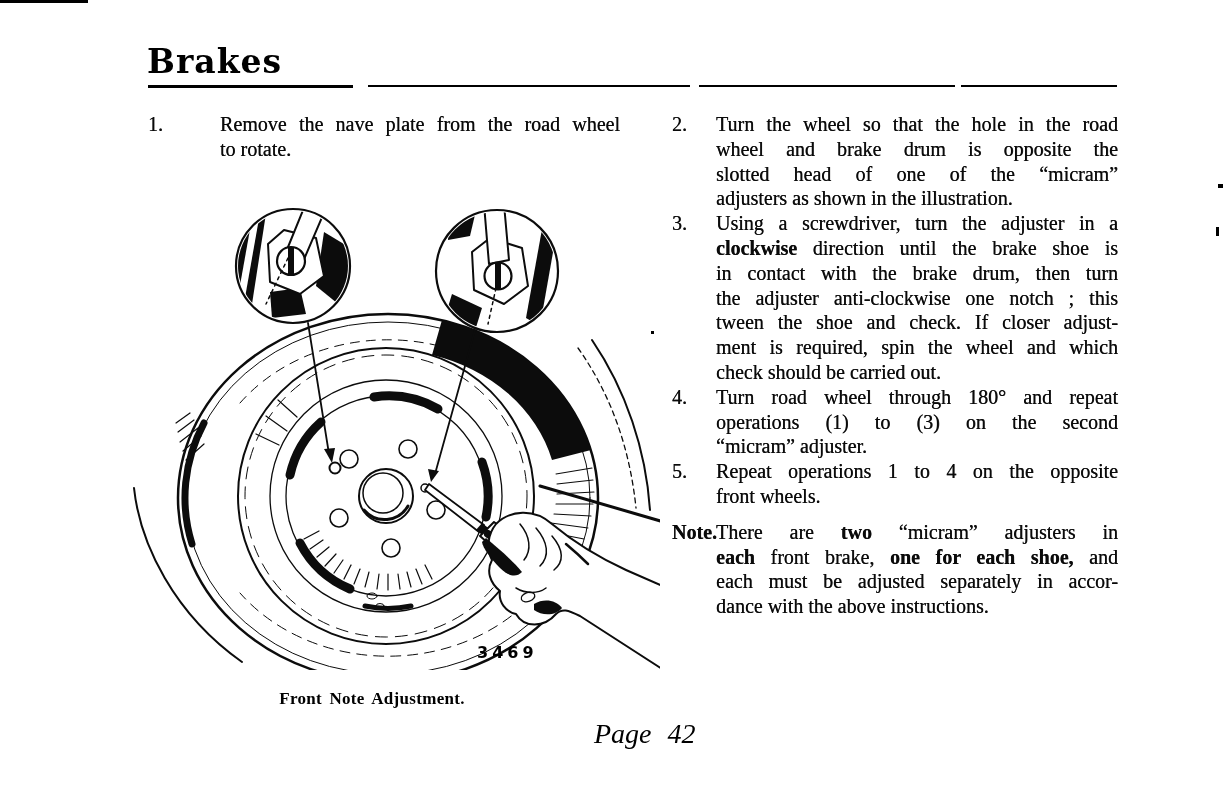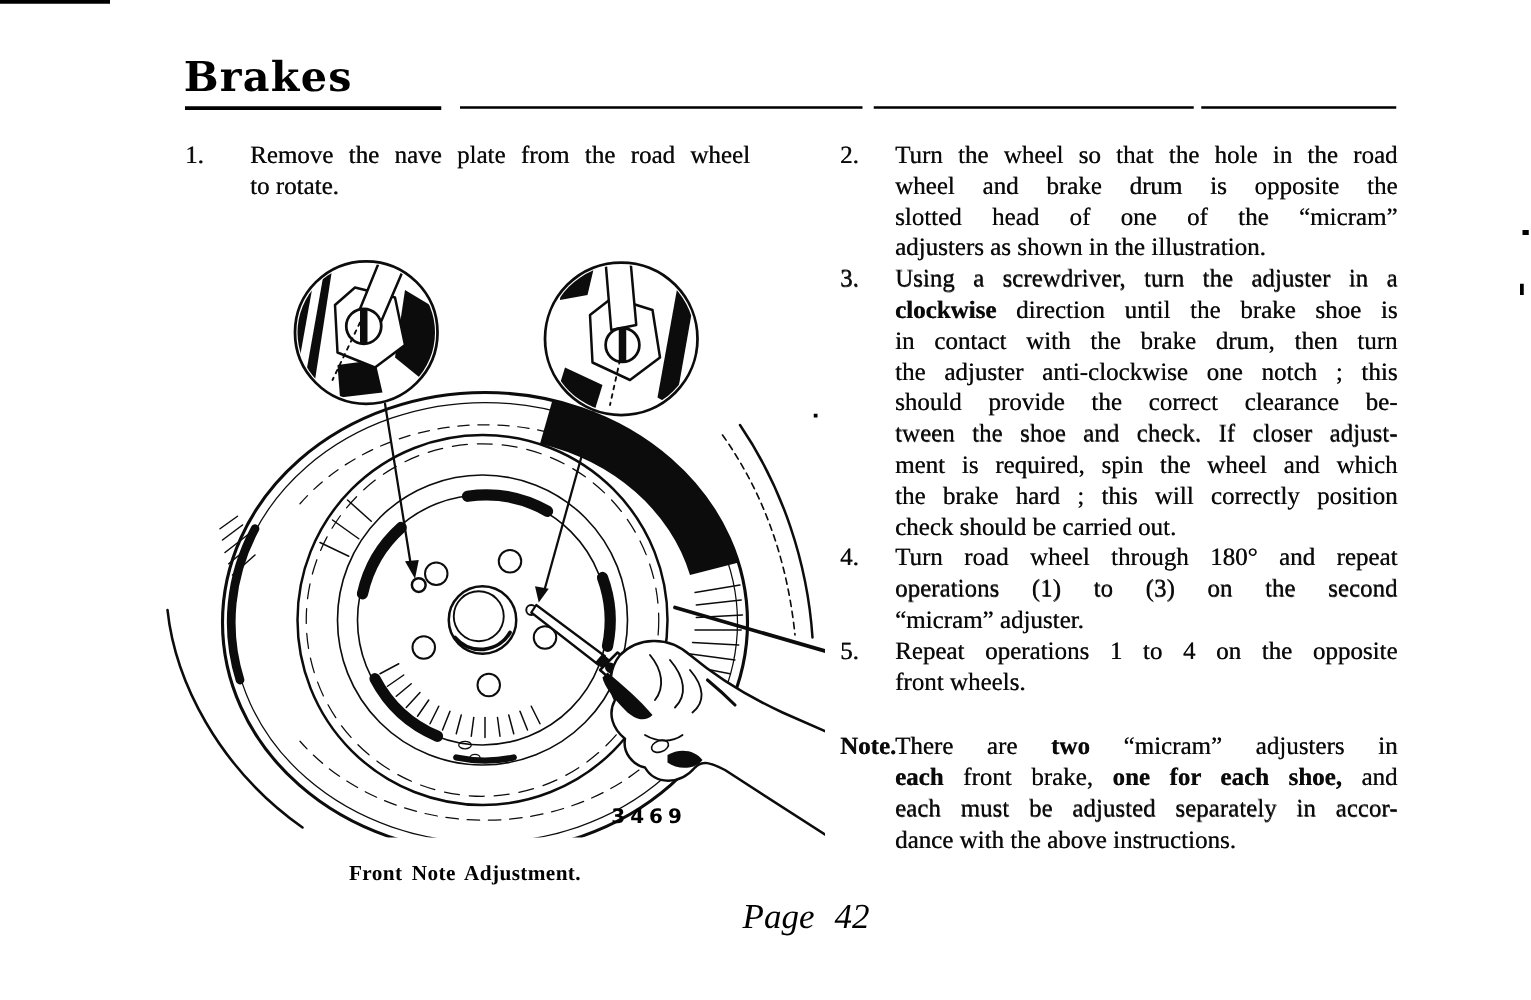--- a/index.html
+++ b/index.html
@@ -15,28 +15,28 @@
   }
   .rule{top:85px;height:2px;background:#000;}
   .rule.thick{height:3px;}
   .col{position:absolute;font-size:20px;}
   .col-left{left:148px;top:112px;width:452px;}
   .col-right{left:672px;top:112px;width:446px;}
   .item{position:relative;}
   .item .num{
     position:absolute;left:0;top:0;line-height:24.8px;
   }
-  .col-left .body{margin-left:52px;width:400px;}
+  .col-left .body{margin-left:72px;width:400px;}
   .col-right .body{margin-left:44px;width:402px;}
   .ln{line-height:24.8px;white-space:normal;text-shadow:0.3px 0.2px 0 rgba(0,0,0,0.8);}
   .ln.j{text-align:justify;text-align-last:justify;}
-  .note{margin-top:27px;position:relative;}
+  .note{margin-top:11px;position:relative;}
   .note .num{font-weight:bold;}
   .fig-num{
-    left:489px;top:643px;font-family:"DejaVu Sans", sans-serif;font-weight:bold;
+    left:477px;top:643px;font-family:"DejaVu Sans", sans-serif;font-weight:bold;
     font-size:16px;letter-spacing:4px;color:#000;
   }
   .fig-caption{
     left:252px;top:689px;width:240px;text-align:center;font-weight:bold;
     font-size:17px;letter-spacing:0.3px;word-spacing:3px;color:#000;
   }
   .footer{
     left:594px;top:718px;font-style:italic;font-size:28px;word-spacing:9px;color:#000;
   }
   .noise{background:#000;position:absolute;}
@@ -237,24 +237,22 @@
           <div class="ln">adjusters as shown in the illustration.</div>
         </div>
     </div>
     <div class="item">
       <div class="num ln">3.</div>
       <div class="body">
           <div class="ln j">Using a screwdriver, turn the adjuster in a</div>
           <div class="ln j"><b>clockwise</b> direction until the brake shoe is</div>
           <div class="ln j">in contact with the brake drum, then turn</div>
           <div class="ln j">the adjuster anti-clockwise one notch ; this</div>
-          <div class="ln j">should provide the correct clearance be-</div>
           <div class="ln j">tween the shoe and check.  If closer adjust-</div>
           <div class="ln j">ment is required, spin the wheel and which</div>
-          <div class="ln j">the brake hard ; this will correctly position</div>
           <div class="ln">check should be carried out.</div>
         </div>
     </div>
     <div class="item">
       <div class="num ln">4.</div>
       <div class="body">
           <div class="ln j">Turn road wheel through 180° and repeat</div>
           <div class="ln j">operations (1) to (3) on the second</div>
           <div class="ln">“micram” adjuster.</div>
         </div>

